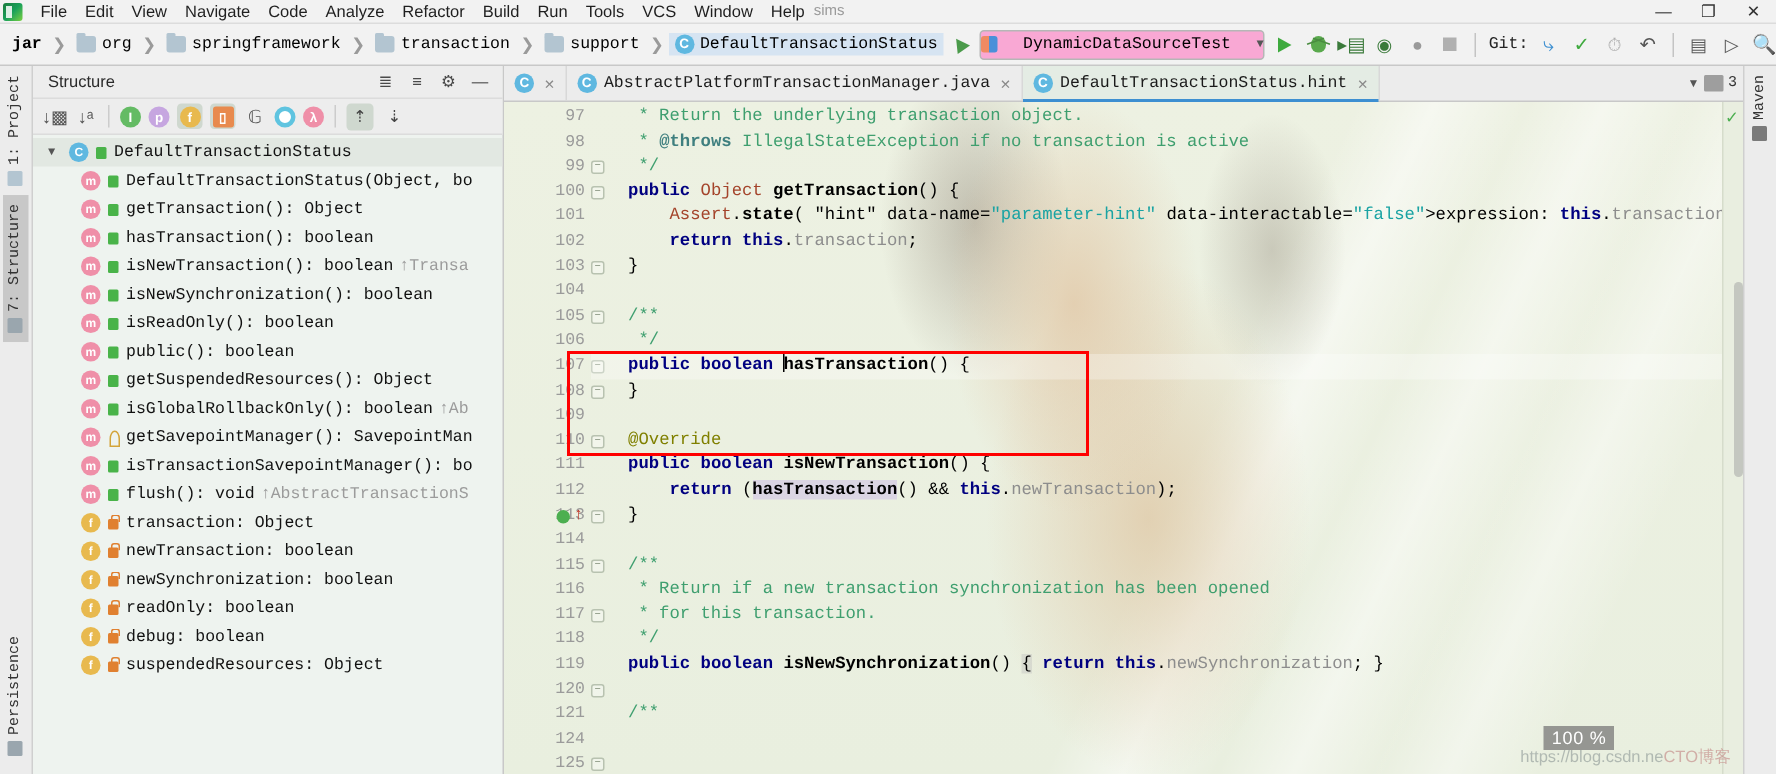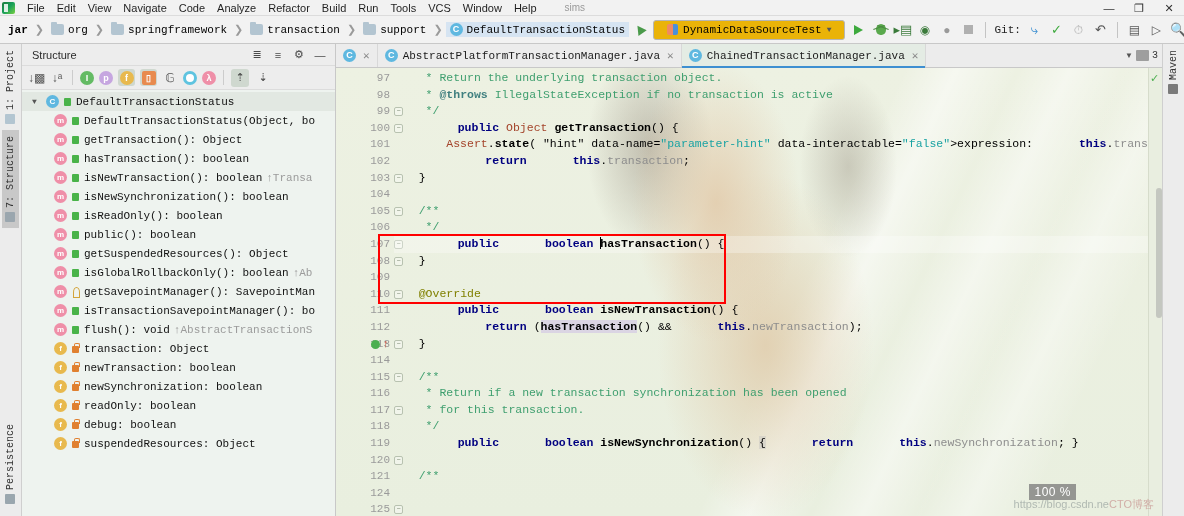--- a/index.html
+++ b/index.html
@@ -28,21 +28,21 @@
     border-radius: 2px; position: relative;
   }
   .app-logo::after{
     content:""; position:absolute; left:2px; top:2px; width:4px; height:8px;
     background:#fff; opacity:.85;
   }
   .menubar .mi {
     padding: 0 6px; line-height: 16px; cursor: default; white-space: nowrap;
     color: #1f1f1f;
   }
-  .win-title { margin-left: 22px; color: #9a9a9a; font-size: 10px; }
+  .win-title { margin-left: 0; color: #9a9a9a; font-size: 10px; }
   .win-ctrls { margin-left: auto; display: flex; gap: 0; }
   .win-ctrls span {
     width: 30px; text-align: center; line-height: 16px; font-size: 11px; color: #333;
   }
 
   
   .navbar {
     height: 28px; flex: 0 0 28px;
     display: flex; align-items: center;
     background: #f2f2f2;
@@ -67,23 +67,23 @@
     background:#b3c5d1; border-radius:1px 1px 0 0;
   }
   .ic-class {
     width: 13px; height: 13px; border-radius: 50%; background: #5fb8e0;
     color: #fff; font-size: 9px; line-height: 13px; text-align: center;
     display: inline-block; font-weight: bold; font-family: "Liberation Sans", sans-serif;
   }
   .nav-right { margin-left: auto; display: flex; align-items: center; gap: 5px; padding-right: 4px; }
   .nav-sep { width: 1px; height: 16px; background: #c4c4c4; margin: 0 3px; }
   .runcfg {
-    display: flex; align-items: center; gap: 5px;
-    border: 1px solid #b6b6b6; border-radius: 3px; background: #eab308;
-    height: 20px; padding: 0 13px; font-family: "Liberation Mono", monospace; font-size: 11px;
+    display: flex; align-items: center; gap: 17px;
+    border: 1px solid #b6b6b6; border-radius: 3px; background: #f9a8d4;
+    height: 20px; padding: 0 0; font-family: "Liberation Mono", monospace; font-size: 11px;
   }
   .runcfg-ic { width: 11px; height: 11px; border-radius: 2px;
     background: linear-gradient(90deg,#ef8a62 50%,#4a90d9 50%); }
   .tb-ic { width: 17px; height: 17px; display: inline-flex; align-items: center; justify-content: center;
     font-size: 12px; line-height: 1; }
   .git-label { font-size: 11px; color: #222; font-family: "Liberation Mono", monospace; }
   .tri-play {
     width: 0; height: 0; border-left: 9px solid #3eaa3e;
     border-top: 5px solid transparent; border-bottom: 5px solid transparent;
   }
@@ -259,21 +259,21 @@
 
   .code-wrap { position: relative; z-index: 2; flex: 1 1 auto; padding-top: 2px; overflow: hidden; }
   .cline {
     height: 16.6px; line-height: 16.6px;
     font-family: "Liberation Mono", monospace; font-size: 11.5px;
     white-space: pre; padding-left: 4px; color: #000;
   }
   .cline.caret-line { background: rgba(255,255,255,.30); }
 
   
-  .kw { color: #000080; font-weight: bold; margin-left: 39px; }
+  .kw { color: #000080; font-weight: bold; }
   .cm { color: #3f9f6f; }
   .cmtag { color: #3f7f7f; font-weight: bold; }
   .str { color: #1aa3a3; }
   .typ { color: #a4442b; }
   .anno { color: #808000; }
   .fld { color: #8d8d8d; }
   .mth { color: #000000; font-weight: bold; }
   .hl { background: rgba(200,180,230,.45); }
   .hl2 { background: rgba(190,190,190,.40); }
   .caret {
@@ -592,21 +592,21 @@
           <span class="ic-class">C</span>
           <span class="close">✕</span>
         </div>
         <div class="tab">
           <span class="ic-class">C</span>
           <span>AbstractPlatformTransactionManager.java</span>
           <span class="close">✕</span>
         </div>
         <div class="tab active">
           <span class="ic-class">C</span>
-          <span>ChainedTransactionManager.java</span>
+          <span>DefaultTransactionStatus.hint</span>
           <span class="close">✕</span>
         </div>
         <div class="tabs-right">
           <span style="font-size:8px;color:#555;">▼</span>
           <span class="split-ic"></span>
           <span class="tab-count">3</span>
         </div>
       </div>
 
       <div class="edit-area">

